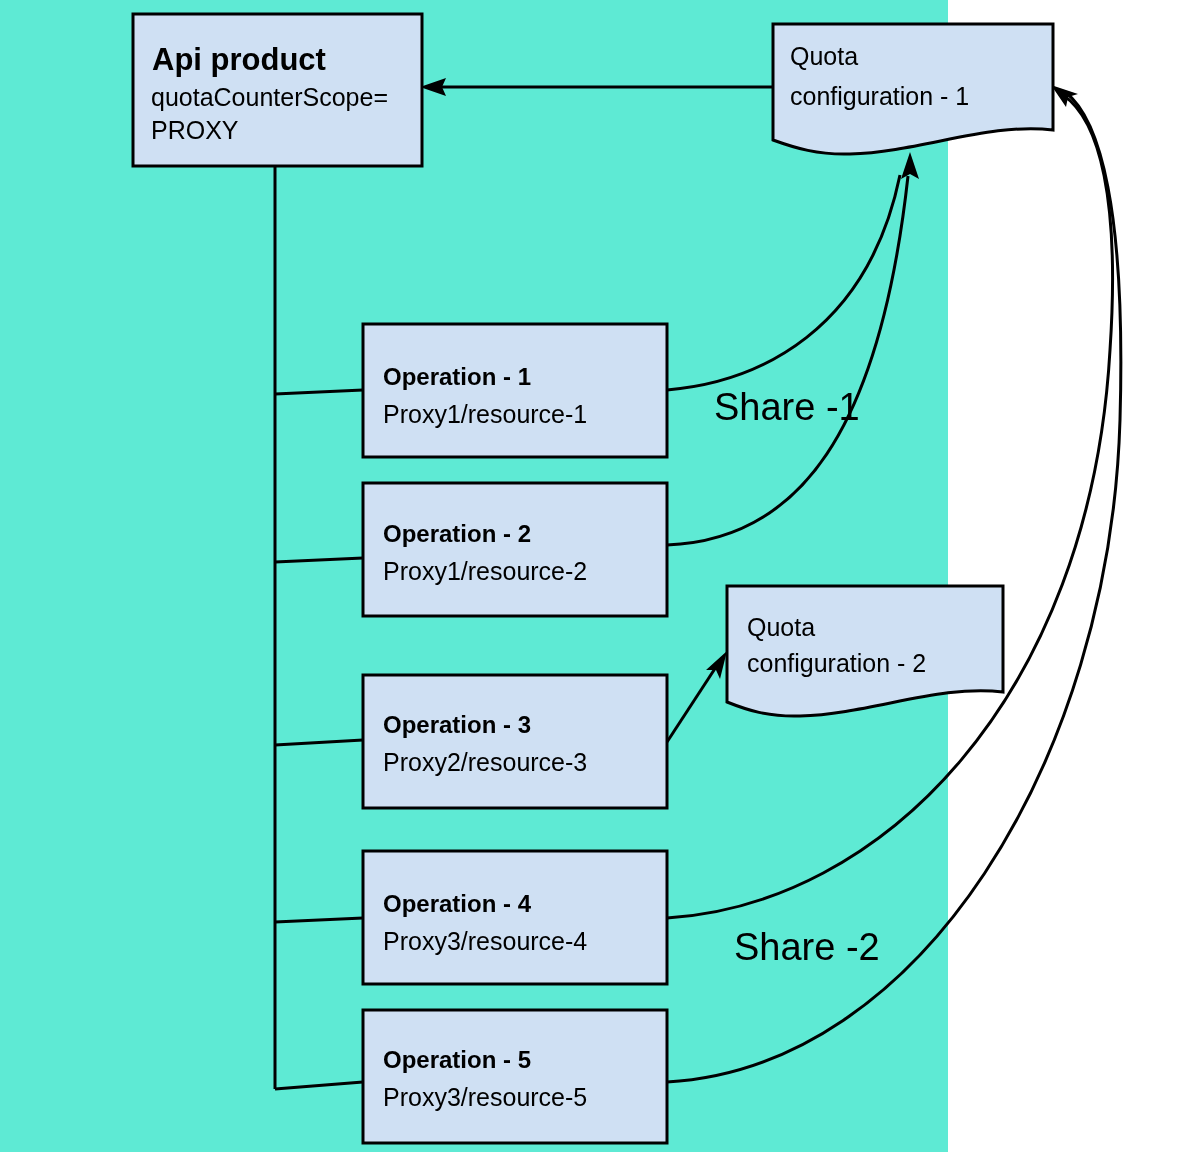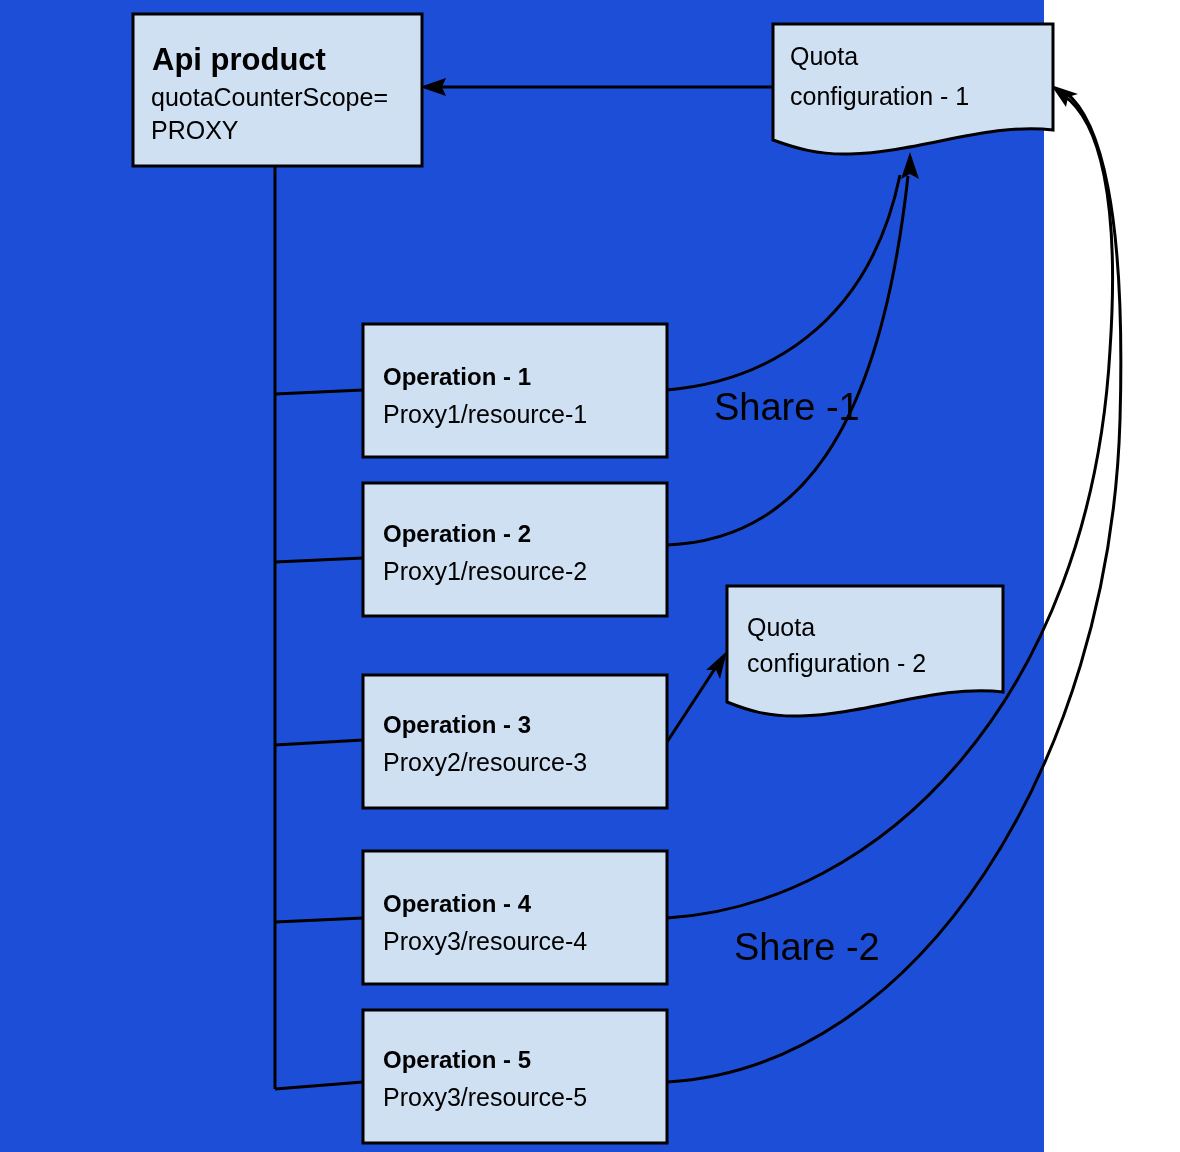--- a/index.html
+++ b/index.html
@@ -2,23 +2,23 @@
 <html><head>
 <meta charset="utf-8">
 <style>
   html, body {
     margin: 0;
     padding: 0;
     background: #ffffff;
   }
   #canvas {
     position: relative;
-    width: 1044px;
+    width: 948px;
     height: 1152px;
-    background: #1d4ed8;
+    background: #5eead4;
     font-family: "Liberation Sans", sans-serif;
   }
   svg#diagram {
     position: absolute;
     top: 0; left: 0;
     width: 1180px;
     height: 1152px;
     overflow: visible;
   }
   .shape-fill {

